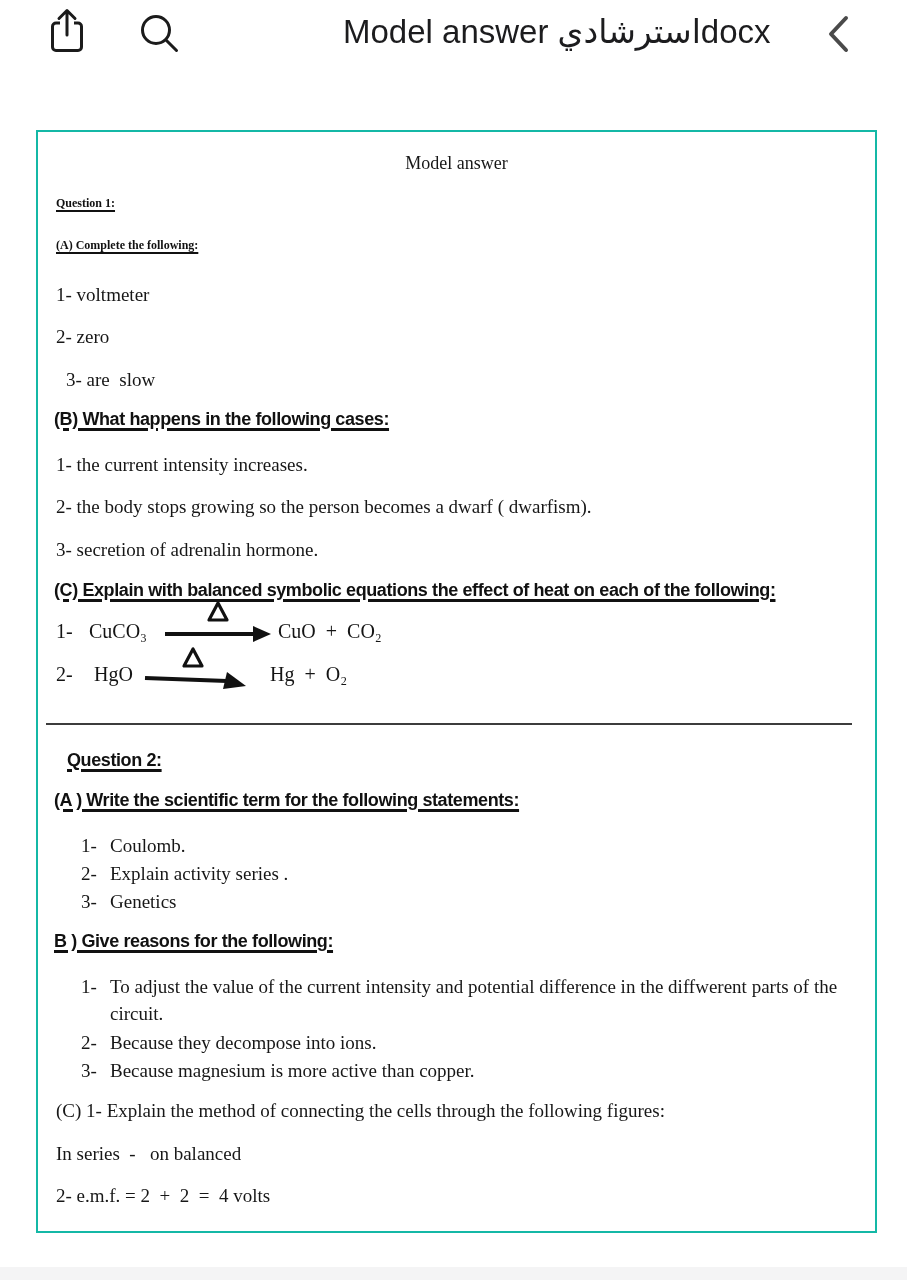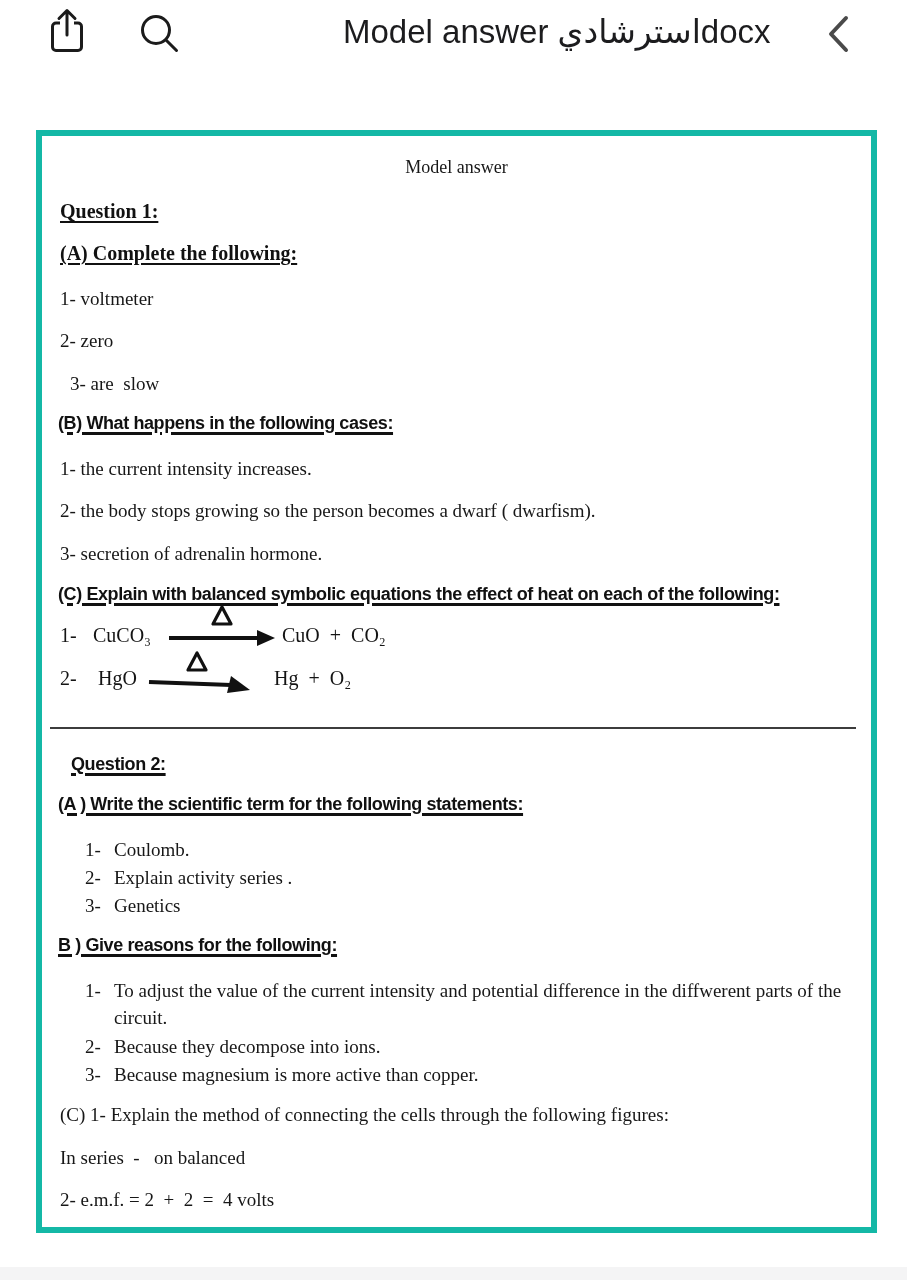--- a/index.html
+++ b/index.html
@@ -14,25 +14,25 @@
   #search-btn{left:137px;top:11px;width:44px;height:44px;}
   #back-btn{left:824px;top:13px;width:28px;height:42px;}
   #tb-title{
     position:absolute;left:343px;top:10px;width:470px;height:48px;
     font-family:"Liberation Sans","DejaVu Sans",sans-serif;
     font-size:33px;line-height:44px;color:#1c1c1e;white-space:nowrap;
   }
   
   #page{
     position:absolute;left:36px;top:130px;width:841px;height:1103px;
-    background:#ffffff;border:6px solid #14b8a6;box-sizing:border-box;
+    background:#ffffff;border:2px solid #14b8a6;box-sizing:border-box;
   }
   .line{position:absolute;white-space:pre-wrap;font-size:19px;line-height:26px;color:#171717;}
   .h-serif{
-    position:absolute;font-size:20px;font-weight:bold;color:#111;
+    position:absolute;font-size:12px;font-weight:bold;color:#111;
     text-decoration:underline;text-decoration-thickness:2px;text-underline-offset:3px;
     white-space:nowrap;
   }
   .h-sans{
     position:absolute;font-family:"Liberation Sans","DejaVu Sans",sans-serif;
     font-size:18px;font-weight:bold;letter-spacing:-0.4px;color:#111;
     text-decoration:underline;text-decoration-thickness:2.5px;text-underline-offset:3px;
     white-space:nowrap;
   }
   #doc-title{position:absolute;left:0;right:0;top:21px;text-align:center;font-size:18px;color:#171717;}

